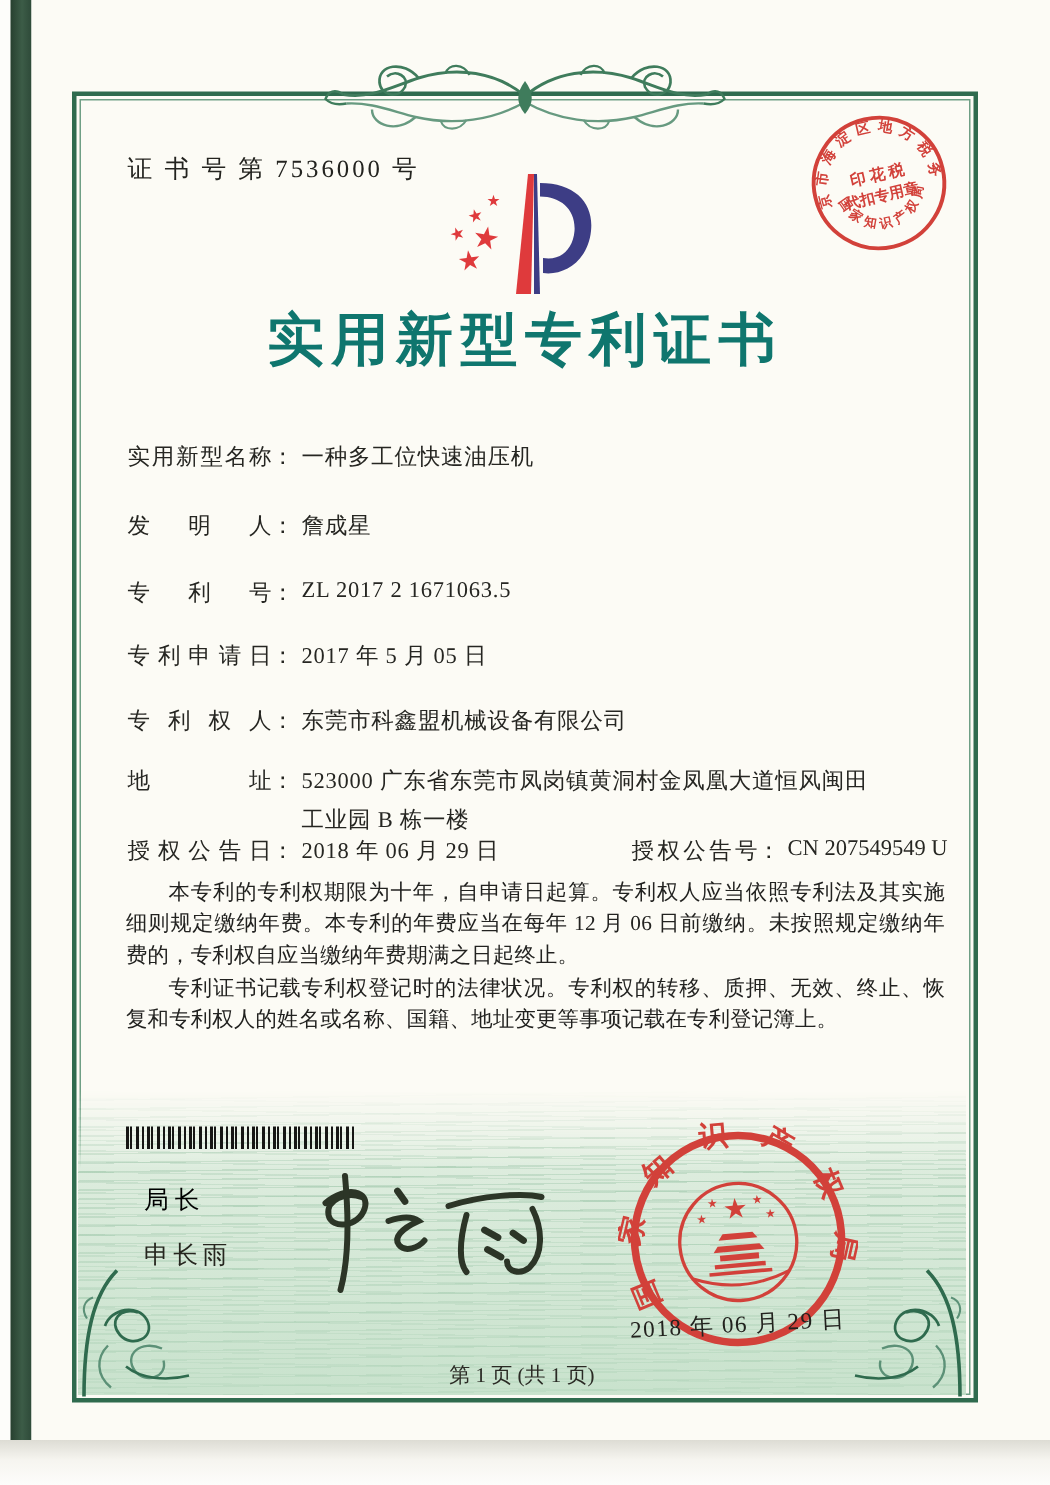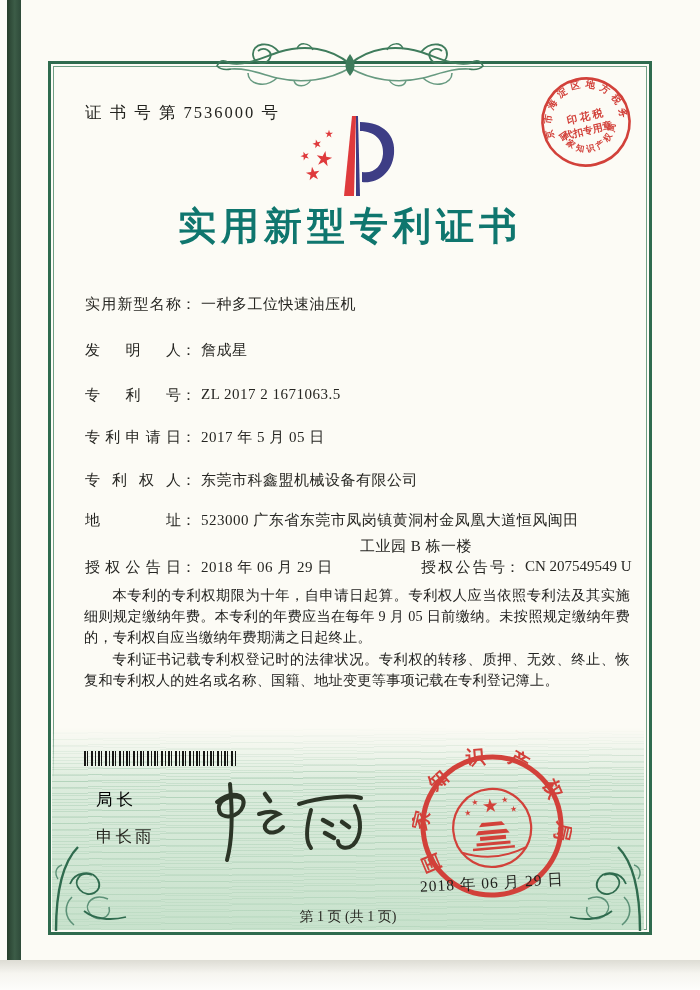--- a/index.html
+++ b/index.html
@@ -29,21 +29,21 @@
     -webkit-mask-image:linear-gradient(180deg,transparent,#000 52px);
     mask-image:linear-gradient(180deg,transparent,#000 52px);}
   
   .cert-no{left:85px;top:102px;font-size:16.5px;letter-spacing:2px;color:#23231f;}
   .title{left:0;top:201px;width:700px;text-align:center;font-size:38px;font-weight:700;
     letter-spacing:5px;color:#0f766e;}
   .frow{left:85px;width:556px;font-size:15px;color:#262622;white-space:nowrap;}
   .flabel{display:inline-block;width:96px;text-align:justify;text-align-last:justify;vertical-align:top;}
   .fcolon{display:inline-block;width:20px;vertical-align:top;}
   .fval{display:inline-block;vertical-align:top;letter-spacing:.5px;white-space:normal;width:430px;}
-  .fval .l2{margin-top:7px;text-align:center;}
+  .fval .l2{margin-top:7px;}
   .pair2{position:absolute;left:336px;top:0;white-space:nowrap;}
   .pair2 .flabel{width:84px;}
   .paras{left:84px;top:585px;width:546px;font-size:14.2px;line-height:21.2px;
     color:#222220;text-align:justify;letter-spacing:.2px;}
   .paras p{margin:0;text-indent:2em;}
   
   .barcode{left:84px;top:751px;width:154px;height:15px;background:
     repeating-linear-gradient(90deg,#161614 0 2px,transparent 2px 3px,#161614 3px 4px,
       transparent 4px 7px,#161614 7px 9px,transparent 9px 11px,#161614 11px 12px,transparent 12px 14px);}
   
@@ -144,21 +144,21 @@
   <span class="flabel">地址</span><span class="fcolon">：</span><span class="fval"><span>523000 广东省东莞市凤岗镇黄洞村金凤凰大道恒风闽田</span><div class="l2">工业园 B 栋一楼</div></span>
 </div>
 <div class="abs frow" style="top:558px">
   <span class="flabel">授权公告日</span><span class="fcolon">：</span><span class="fval" style="width:180px">2018 年 06 月 29 日</span>
   <span class="pair2">
     <span class="flabel">授权公告号</span><span class="fcolon">：</span><span>CN 207549549 U</span>
   </span>
 </div>
 
 <div class="abs paras">
-  <p>本专利的专利权期限为十年，自申请日起算。专利权人应当依照专利法及其实施细则规定缴纳年费。本专利的年费应当在每年 9 月 05 日前缴纳。未按照规定缴纳年费的，专利权自应当缴纳年费期满之日起终止。</p>
+  <p>本专利的专利权期限为十年，自申请日起算。专利权人应当依照专利法及其实施细则规定缴纳年费。本专利的年费应当在每年 12 月 06 日前缴纳。未按照规定缴纳年费的，专利权自应当缴纳年费期满之日起终止。</p>
   <p>专利证书记载专利权登记时的法律状况。专利权的转移、质押、无效、终止、恢复和专利权人的姓名或名称、国籍、地址变更等事项记载在专利登记簿上。</p>
 </div>
 
 <div class="abs barcode z4"></div>
 
 <div class="abs officer-title z4">局长</div>
 <div class="abs officer-name z4">申长雨</div>
 
 <svg class="abs z4" style="left:203px;top:768px" width="192" height="100" viewBox="0 0 192 100">
   <g fill="none" stroke="#2c3527" stroke-width="4" stroke-linecap="round">

